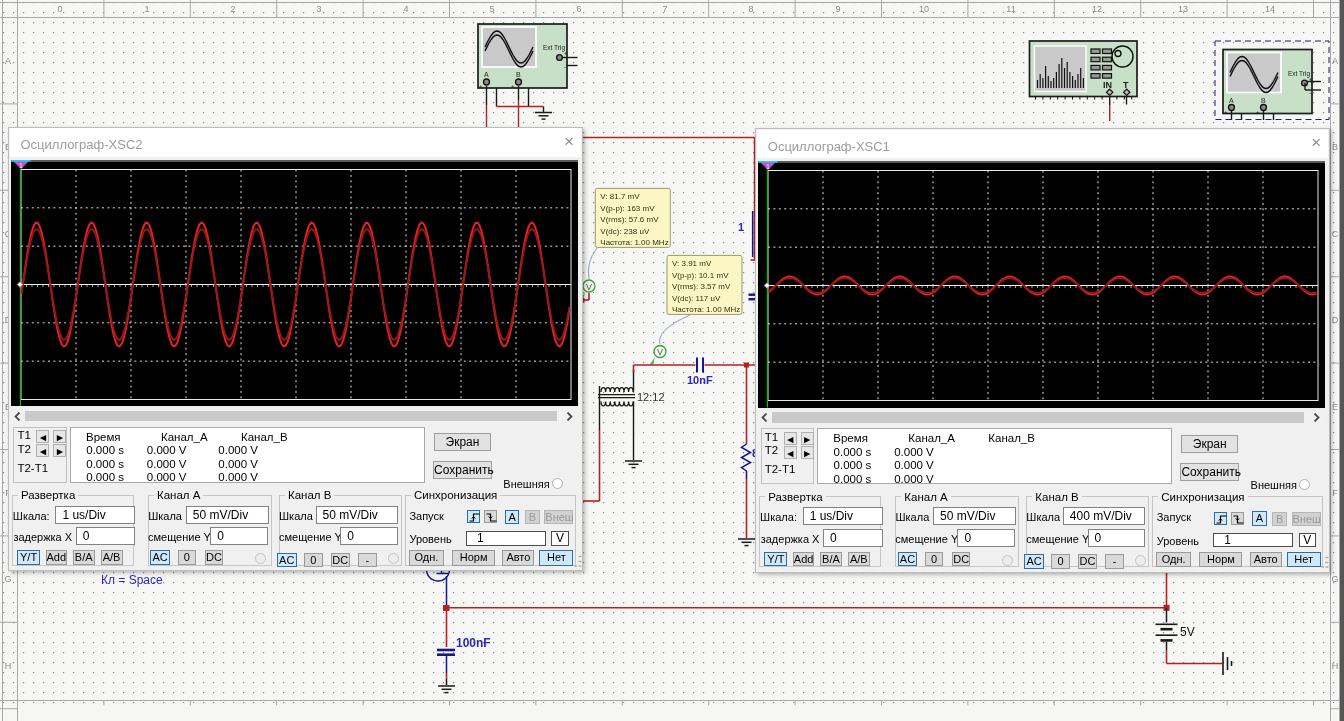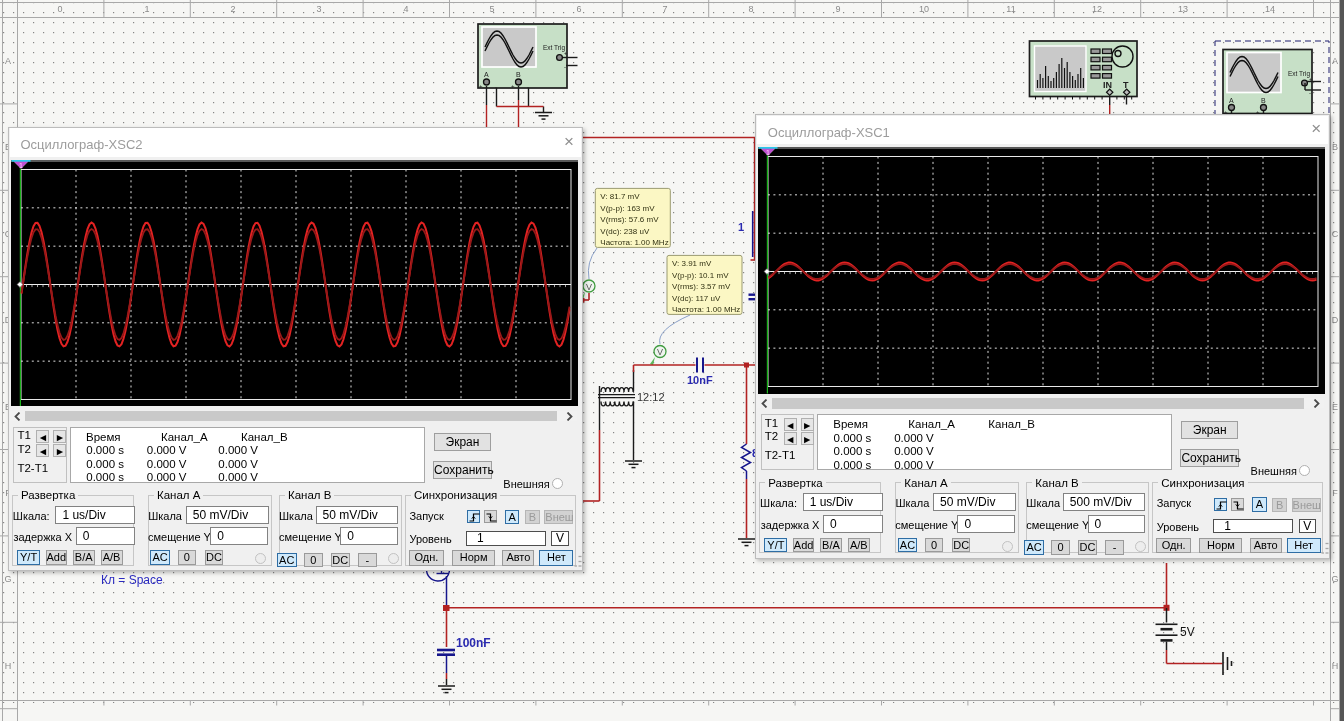--- a/index.html
+++ b/index.html
@@ -587,21 +587,21 @@
     <div class="bsel" style="left:531.4px;top:423.5px;width:34px;height:15.5px">Нет</div>
     <svg style="position:absolute;left:566px;top:428px" width="8" height="12" viewBox="0 0 8 12">
       <g stroke="#a6a6a6" stroke-width="1.3">
         <line x1="4.5" y1="1.5" x2="7.5" y2="1.5"></line>
         <line x1="4.5" y1="6.5" x2="7.5" y2="6.5"></line>
         <line x1="0.5" y1="11" x2="3" y2="11"></line>
         <line x1="4.5" y1="11" x2="7.5" y2="11"></line>
       </g>
     </svg>
   </div>
-<div class="win" style="left:755.3px;top:114px">
+<div class="win" style="left:755.3px;top:128px">
     <div class="titlebar">
       <span class="title">Осциллограф-XSC1</span>
       <span class="closex">×</span>
     </div>
     <div class="screen"><svg width="567" height="246.5" viewBox="0 0 567 246.5">
         <rect x="0" y="0" width="567" height="246.5" fill="#000"></rect>
         <rect x="0" y="0" width="567" height="2" fill="#585858"></rect>
         <g stroke="#dedede" stroke-width="1" stroke-dasharray="2,3.4">
           <line x1="65.0" y1="9.5" x2="65.0" y2="239.5"></line>
           <line x1="120.0" y1="9.5" x2="120.0" y2="239.5"></line>
@@ -780,21 +780,21 @@
     <div class="b" style="left:92.5px;top:423.7px;width:22px;height:14.5px">A/B</div>
     <span class="plain" style="left:140.2px;top:383px">Шкала</span>
     <div class="field" style="left:177.8px;top:379.1px;width:83px;height:18px">50 mV/Div</div>
     <span class="plain" style="left:140px;top:404.5px">смещение Y</span>
     <div class="field" style="left:202.2px;top:400.9px;width:58px;height:18px">0</div>
     <div class="bsel" style="left:142.4px;top:423.7px;width:19.5px;height:14.5px">AC</div>
     <div class="b" style="left:169.6px;top:423.7px;width:18.5px;height:14.5px">0</div>
     <div class="b" style="left:196.7px;top:423.7px;width:18.5px;height:14.5px">DC</div>
     <div class="radio dis" style="left:246.6px;top:426.9px"></div>
     <span class="plain" style="left:271px;top:383px">Шкала</span>
-    <div class="field" style="left:307.5px;top:379.1px;width:82.5px;height:18px">500 mV/Div</div>
+    <div class="field" style="left:307.5px;top:379.1px;width:82.5px;height:18px">400 mV/Div</div>
     <span class="plain" style="left:271px;top:404.5px">смещение Y</span>
     <div class="field" style="left:332.3px;top:400.9px;width:57.5px;height:18px">0</div>
     <div class="bsel" style="left:269px;top:426px;width:19.5px;height:14.5px">AC</div>
     <div class="b" style="left:296px;top:426px;width:18.5px;height:14.5px">0</div>
     <div class="b" style="left:323px;top:426px;width:18.5px;height:14.5px">DC</div>
     <div class="b" style="left:350px;top:426px;width:18.5px;height:14.5px">-</div>
     <div class="radio dis" style="left:380.2px;top:426.9px"></div>
     <span class="plain" style="left:401.4px;top:383px">Запуск</span>
     <div class="bsel" style="left:458.6px;top:383.5px;width:13px;height:13px">
       <svg width="13" height="13" viewBox="0 0 13 13" style="display:block">

